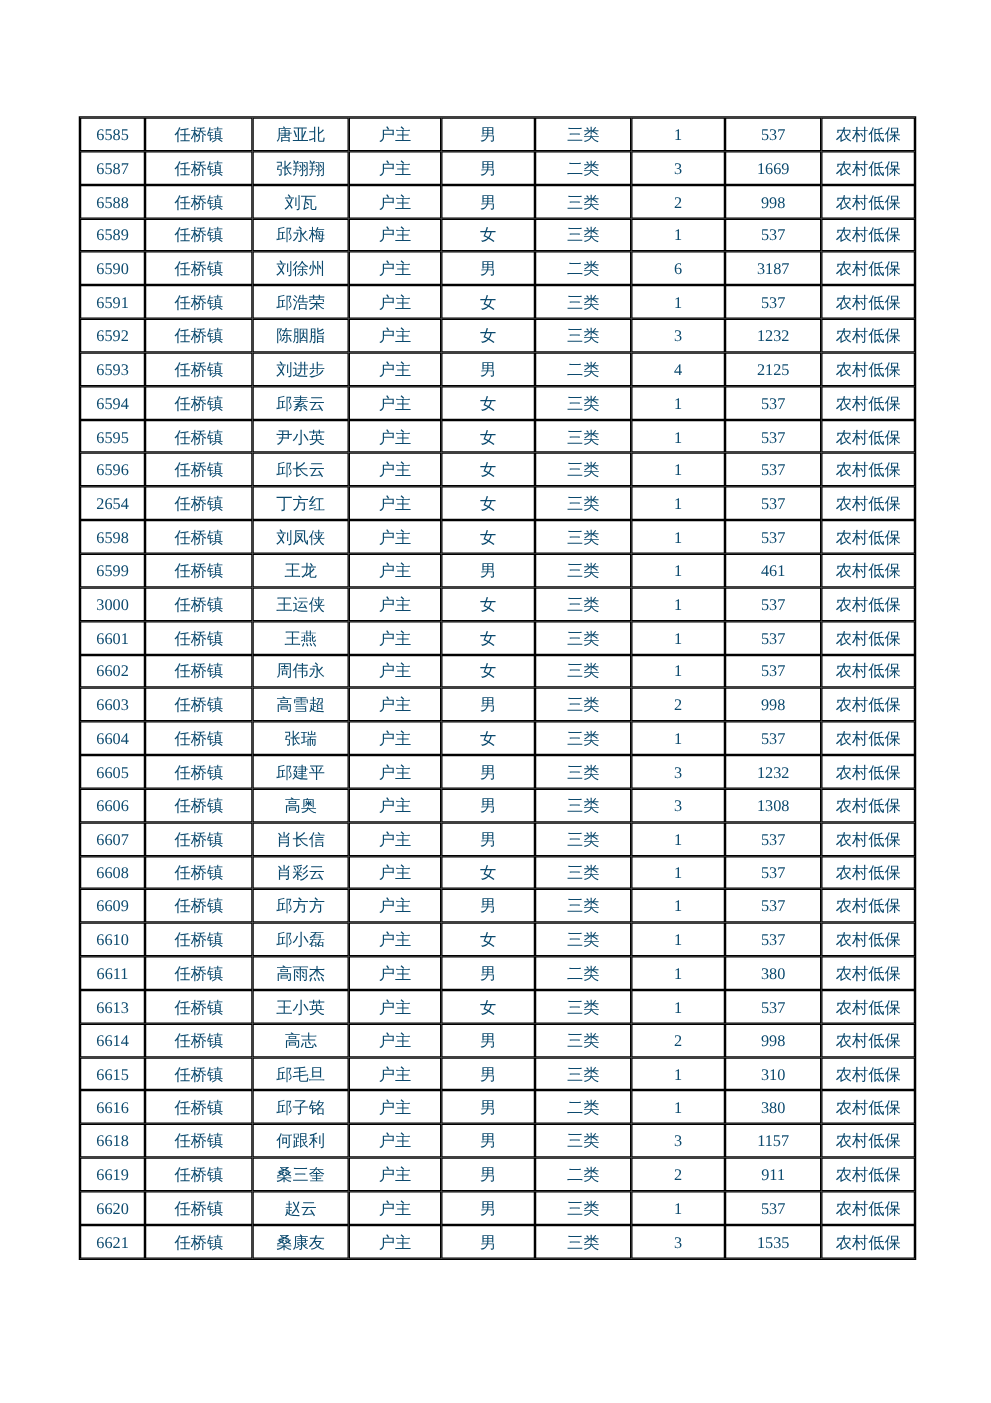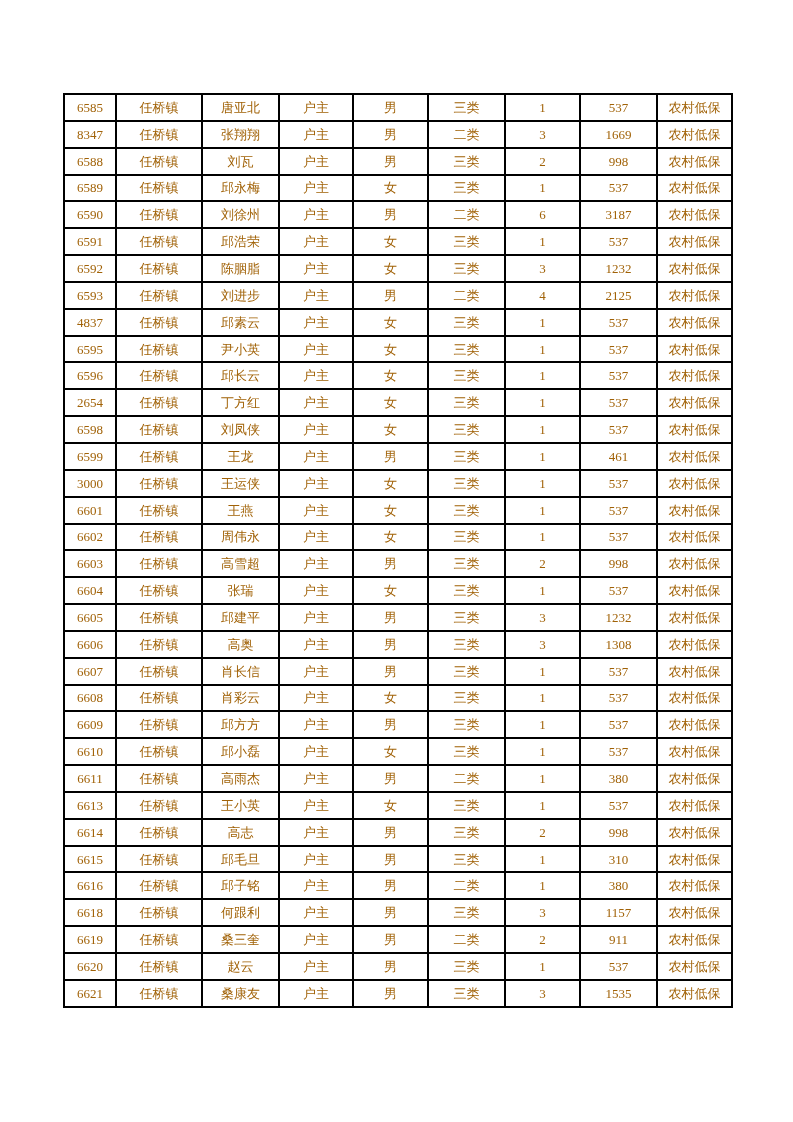--- a/index.html
+++ b/index.html
@@ -7,21 +7,21 @@
     padding: 0;
     background: #ffffff;
   }
   .page {
     position: relative;
     width: 793px;
     height: 1122px;
     background: #ffffff;
     overflow: hidden;
     font-family: "Liberation Serif", "DejaVu Serif", serif;
-    color: #a16207;
+    color: #0c4a6e;
   }
   table.data-table {
     position: absolute;
     left: 63px;
     top: 93px;
     width: 668px;
     height: 915px;
     border-collapse: separate;
     border-spacing: 0;
     table-layout: fixed;
@@ -69,21 +69,21 @@
           <td>任桥镇</td>
           <td>唐亚北</td>
           <td>户主</td>
           <td>男</td>
           <td>三类</td>
           <td>1</td>
           <td>537</td>
           <td>农村低保</td>
         </tr>
         <tr>
-          <td>8347</td>
+          <td>6587</td>
           <td>任桥镇</td>
           <td>张翔翔</td>
           <td>户主</td>
           <td>男</td>
           <td>二类</td>
           <td>3</td>
           <td>1669</td>
           <td>农村低保</td>
         </tr>
         <tr>
@@ -146,21 +146,21 @@
           <td>任桥镇</td>
           <td>刘进步</td>
           <td>户主</td>
           <td>男</td>
           <td>二类</td>
           <td>4</td>
           <td>2125</td>
           <td>农村低保</td>
         </tr>
         <tr>
-          <td>4837</td>
+          <td>6594</td>
           <td>任桥镇</td>
           <td>邱素云</td>
           <td>户主</td>
           <td>女</td>
           <td>三类</td>
           <td>1</td>
           <td>537</td>
           <td>农村低保</td>
         </tr>
         <tr>

